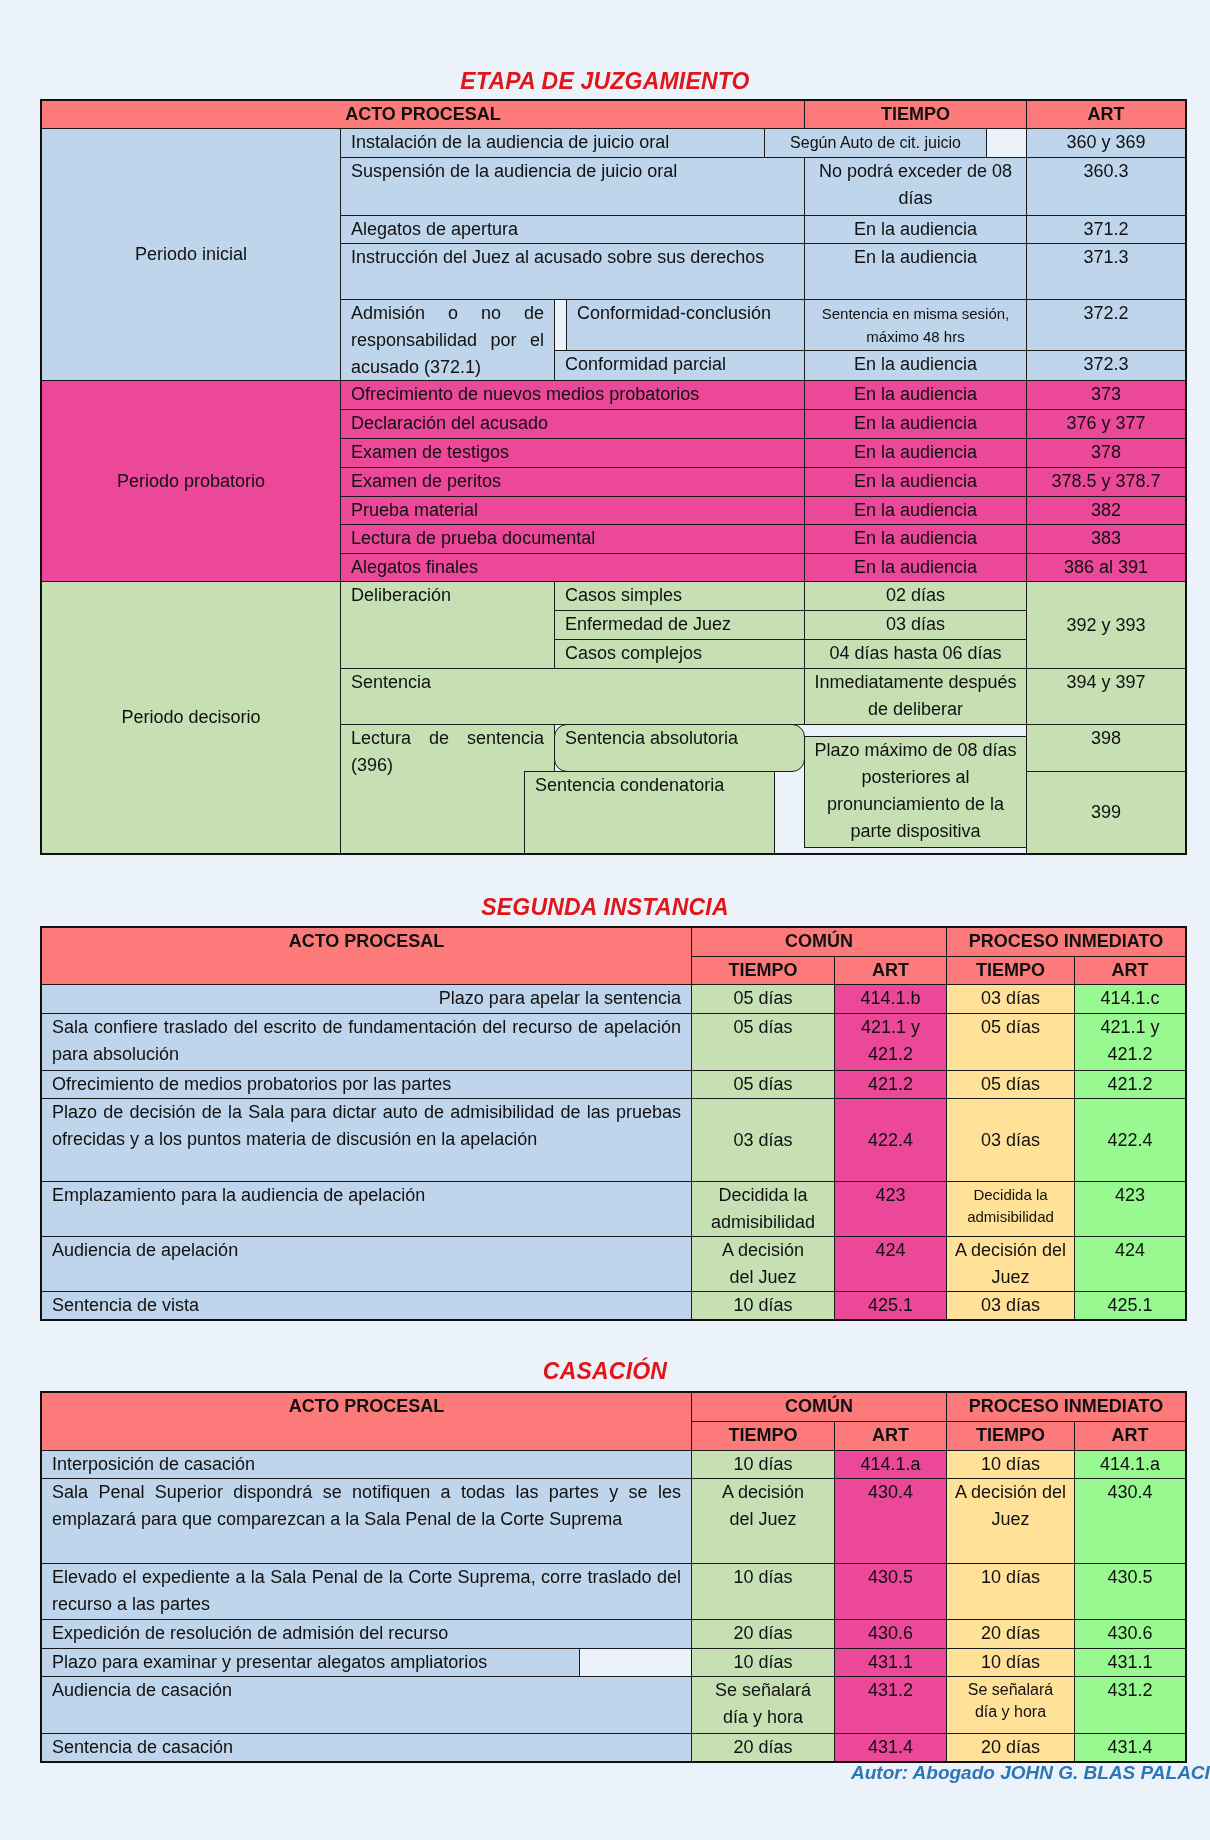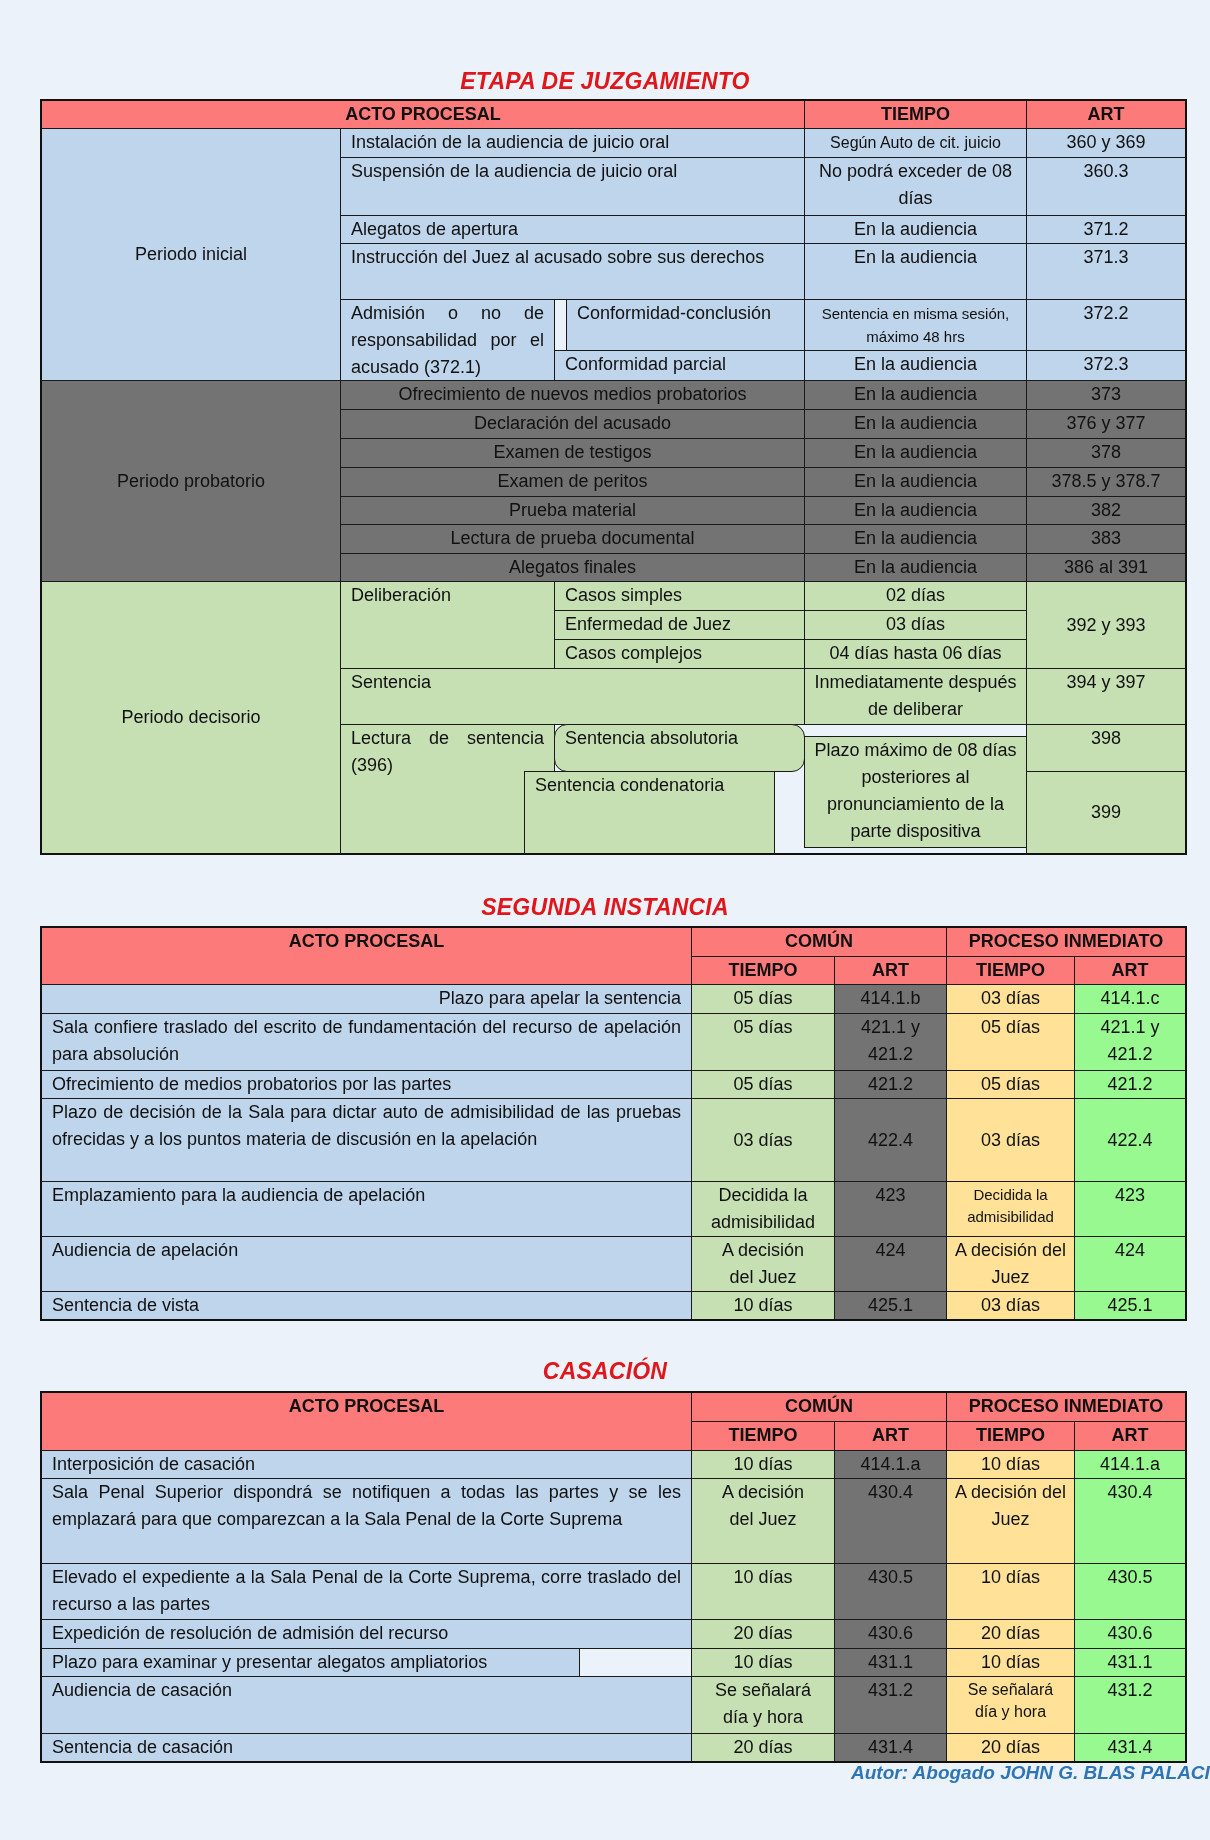--- a/index.html
+++ b/index.html
@@ -19,21 +19,21 @@
     border: 1px solid #1a1a1a;
     font-size: 18px; line-height: 27px;
     padding: 0 10px; overflow: hidden;
   }
   .ctr { text-align: center; padding: 0 4px; }
   .just { text-align: justify; text-align-last: left; }
   .vmid { display: flex; align-items: center; }
   .vmid.ctr { justify-content: center; }
   .hdr { background: #fd7a7a; font-weight: bold; text-align: center; }
   .blue { background: #bfd5ec; }
-  .peach { background: #737373; text-align: center; }
+  .peach { background: #ec4899; }
   .green { background: #c6e0b4; }
   .yellow { background: #ffe298; }
   .lime { background: #97f98f; }
   .small { font-size: 16px; line-height: 22px; }
   .smaller { font-size: 15px; line-height: 23px; }
   .frame { position: absolute; box-sizing: border-box; border: 2px solid #111; pointer-events: none; }
   .author {
     position: absolute; left: 851px; top: 1762px; white-space: nowrap;
     color: #2e75b6; font-weight: bold; font-style: italic; font-size: 19px;
   }
@@ -45,21 +45,21 @@
 
 <div>
 
   <div class="c hdr" style="left:41px;top:100px;width:764px;height:29px;">ACTO PROCESAL</div>
   <div class="c hdr" style="left:804px;top:100px;width:223px;height:29px;">TIEMPO</div>
   <div class="c hdr" style="left:1026px;top:100px;width:160px;height:29px;">ART</div>
 
   <div class="c blue vmid ctr" style="left:41px;top:128px;width:300px;height:253px;">Periodo inicial</div>
 
   <div class="c blue" style="left:340px;top:128px;width:465px;height:30px;">Instalación de la audiencia de juicio oral</div>
-  <div class="c blue ctr small" style="left:804px;top:128px;width:223px;height:46px;line-height:28px;">Según Auto de cit. juicio</div>
+  <div class="c blue ctr small" style="left:764px;top:128px;width:223px;height:46px;line-height:28px;">Según Auto de cit. juicio</div>
   <div class="c blue ctr" style="left:1026px;top:128px;width:160px;height:30px;">360 y 369</div>
 
   <div class="c blue" style="left:340px;top:157px;width:465px;height:59px;">Suspensión de la audiencia de juicio oral</div>
   <div class="c blue ctr" style="left:804px;top:157px;width:223px;height:59px;">No podrá exceder de 08 días</div>
   <div class="c blue ctr" style="left:1026px;top:157px;width:160px;height:59px;">360.3</div>
 
   <div class="c blue" style="left:340px;top:215px;width:465px;height:29px;">Alegatos de apertura</div>
   <div class="c blue ctr" style="left:804px;top:215px;width:223px;height:29px;">En la audiencia</div>
   <div class="c blue ctr" style="left:1026px;top:215px;width:160px;height:29px;">371.2</div>
 

